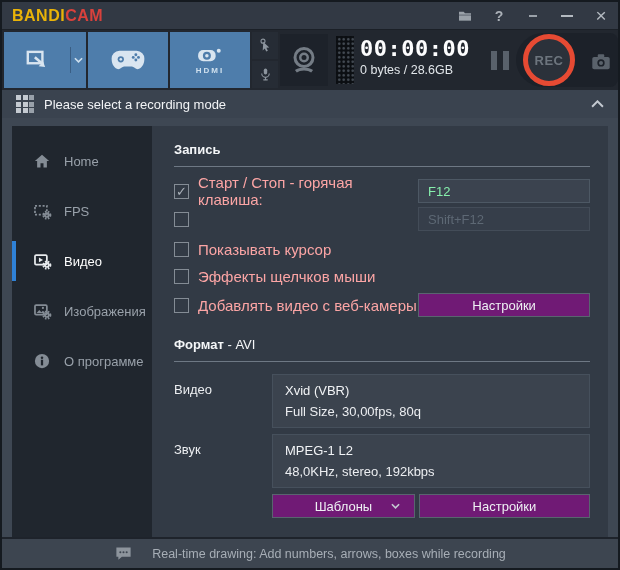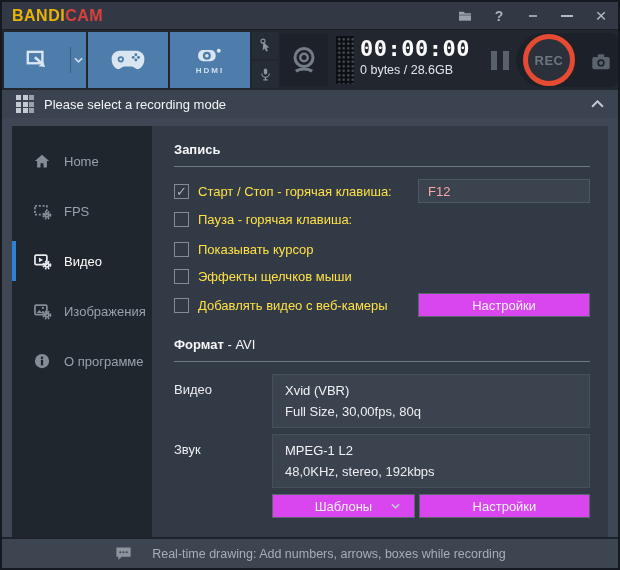--- a/index.html
+++ b/index.html
@@ -113,29 +113,29 @@
   .sec-title { font-size:13px; font-weight:bold; color:#f4f6f8; }
   .sec-title .suffix { font-weight:normal; }
   .sec-divider { border:none; border-top:1px solid #6e7884; margin:9px 0 12px; }
   .row { display:flex; align-items:center; height:24px; margin-bottom:4px; }
   .row.slim { height:20px; margin-bottom:7px; }
   .checkbox {
     width:15px; height:15px; border:1px solid #848c95; background:transparent;
     display:flex; align-items:center; justify-content:center; cursor:pointer;
     color:#aab1b9; font-size:13px; line-height:1; flex:0 0 auto;
   }
-  .row-label { margin-left:9px; color:#fde047; font-size:13px; }
+  .row-label { margin-left:9px; color:#fca5a5; font-size:15px; }
   .hotkey-input {
     margin-left:auto; width:172px; height:24px; background:#3b434f;
-    border:1px solid #4d5864; color:#fca5a5; font-size:13px;
+    border:1px solid #4d5864; color:#86efac; font-size:13px;
     padding:0 9px; font-family:"Liberation Sans", sans-serif;
   }
   .hotkey-input.disabled { background:#363e4a; color:#5d6874; border-color:#434c58; }
   .btn {
-    background:#d946ef; border:1px solid #59646f; color:#eef1f3;
+    background:#701a75; border:1px solid #59646f; color:#eef1f3;
     font-size:13px; height:24px; cursor:pointer; font-family:"Liberation Sans", sans-serif;
   }
   .row .btn.settings { margin-left:auto; width:172px; }
   .fmt-section { margin-top:20px; }
   .fmt-row { display:flex; margin-bottom:6px; }
   .fmt-label { width:98px; padding-top:8px; color:#eceef1; font-size:13px; }
   .fmt-box {
     flex:1; background:#3b434e; border:1px solid #46505c;
     padding:8px 12px; cursor:pointer;
   }
@@ -419,21 +419,21 @@
 
       <div class="row">
         <span class="checkbox">
             <span>✓</span>
           </span>
         <span class="row-label">Старт / Стоп - горячая клавиша:</span>
         <input class="hotkey-input" value="F12" style="">
       </div>
       <div class="row">
         <span class="checkbox"></span>
-        <span class="row-label">Пауза - горячая клавиша:</span>
+        <input class="hotkey-input disabled" value="Shift+F12" style="">
       </div>
       <div class="row slim" style="margin-top:8px">
         <span class="checkbox"></span>
         <span class="row-label">Показывать курсор</span>
       </div>
       <div class="row slim">
         <span class="checkbox"></span>
         <span class="row-label">Эффекты щелчков мыши</span>
       </div>
       <div class="row">

